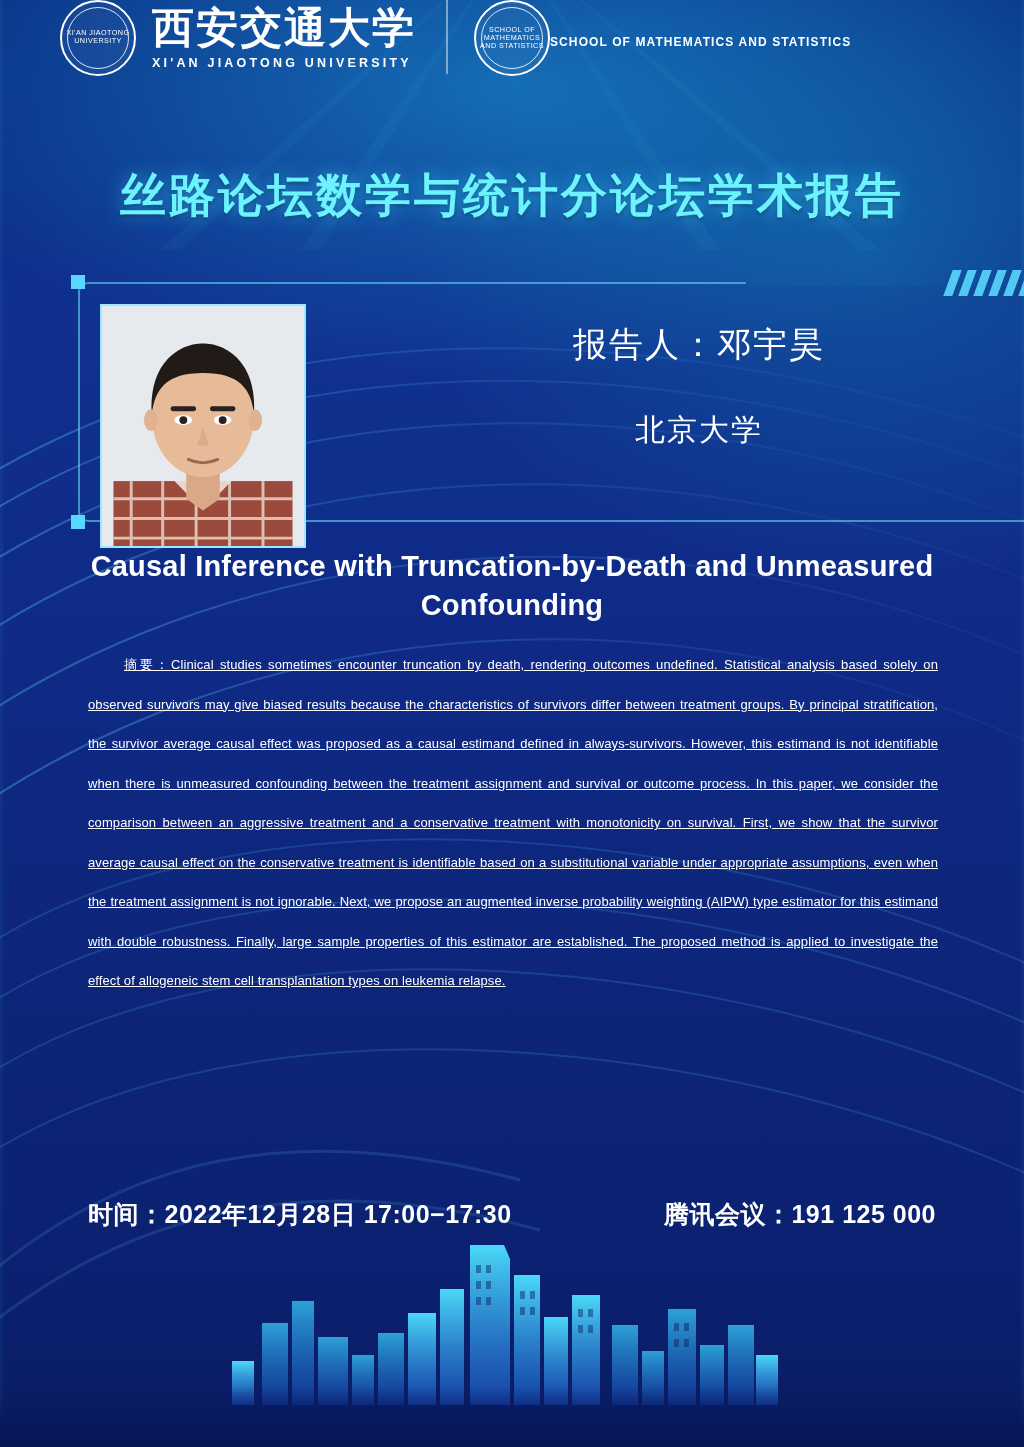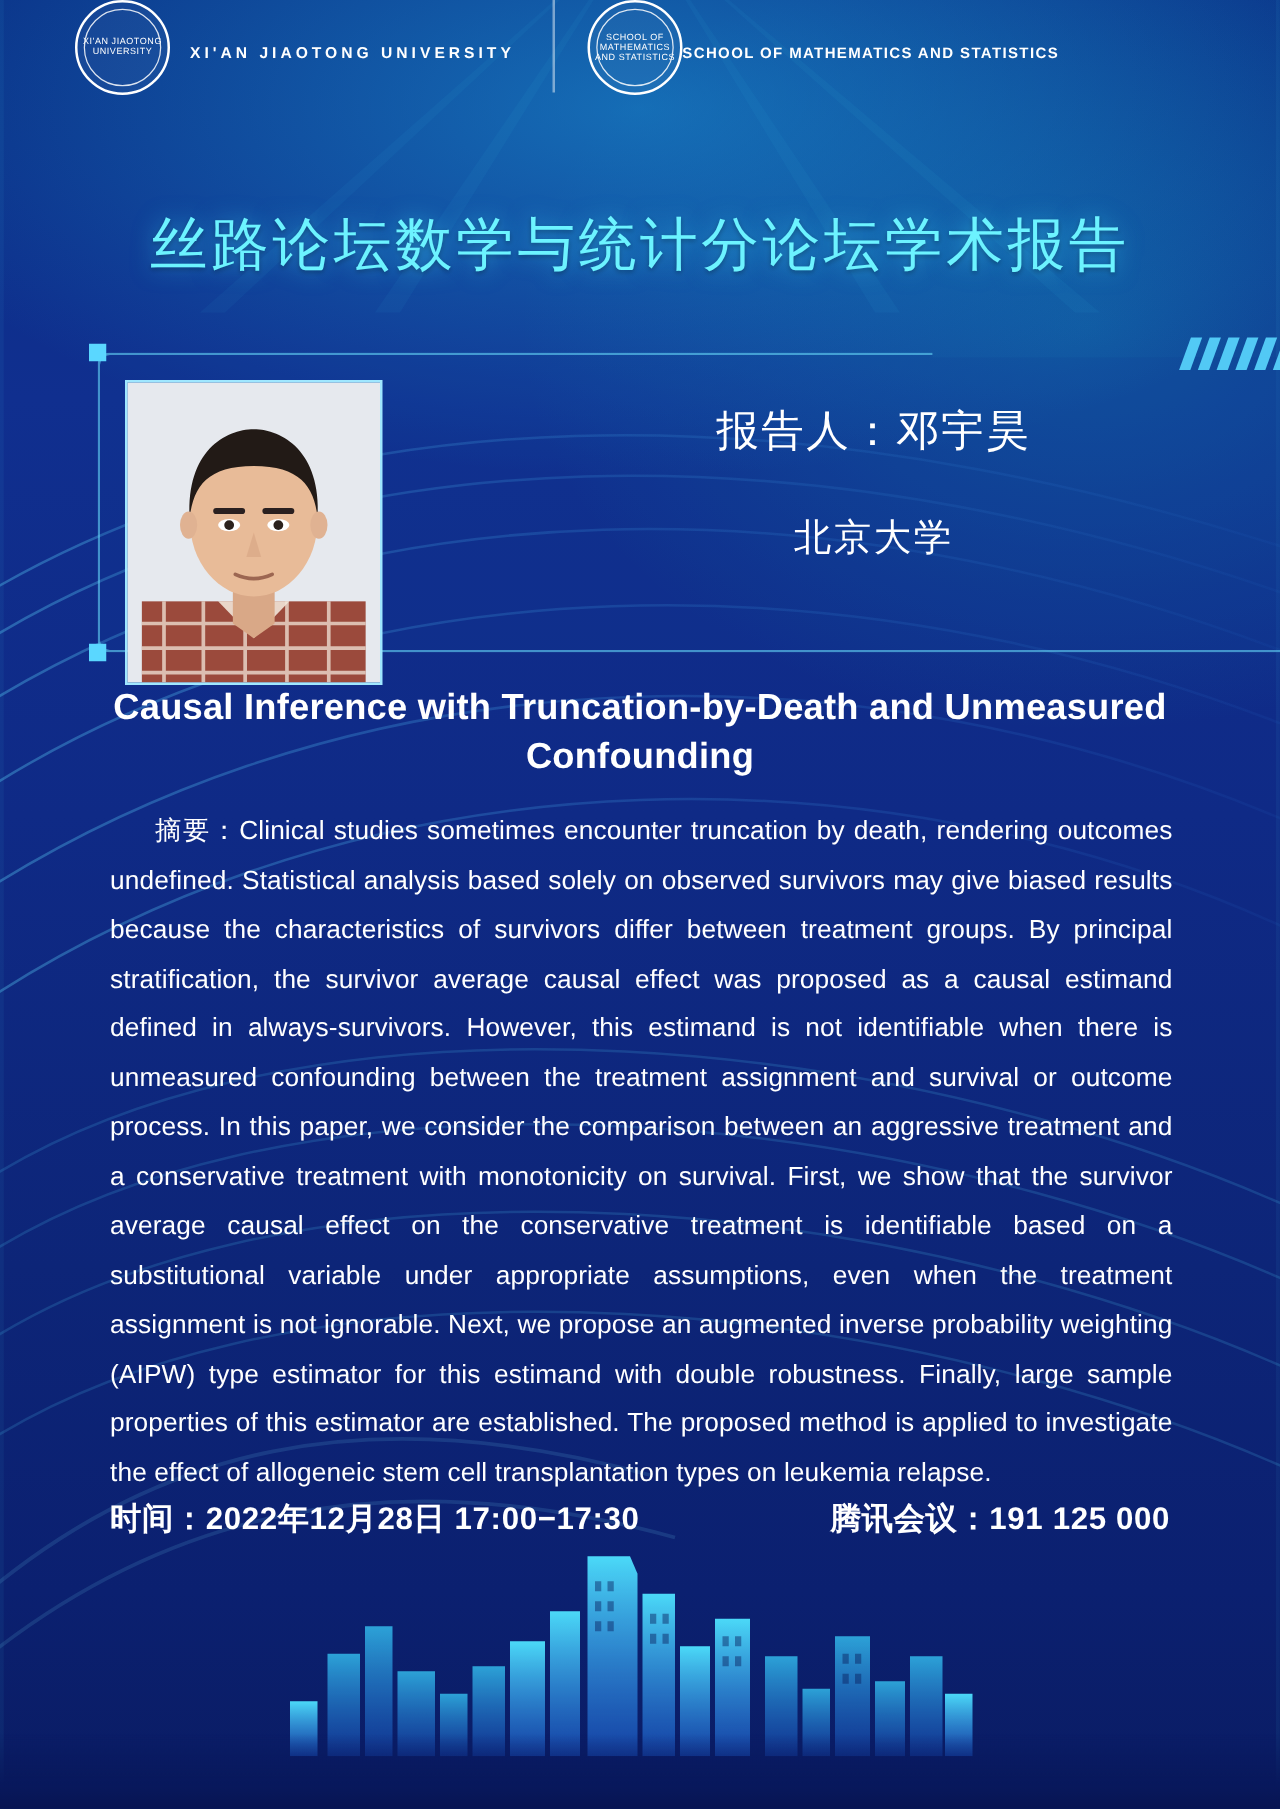--- a/index.html
+++ b/index.html
@@ -57,21 +57,21 @@
     margin: 0 26px 0 30px;
   }
   .logo-right { display: flex; align-items: center; gap: 0; }
   .sms-name { color: #fff; font-size: 38px; font-weight: 700; letter-spacing: 3px; line-height: 1; }
   .sms-en { color: #fff; font-size: 12px; letter-spacing: 1.1px; margin-top: 8px; font-weight: 700; }
 
   
   .main-title {
     position: absolute; top: 165px; left: 0; right: 0;
     text-align: center;
-    font-size: 46px; font-weight: 400; letter-spacing: 3px;
+    font-size: 46px; font-weight: 700; letter-spacing: 3px;
     color: #6cf3ff;
     text-shadow: 0 0 18px rgba(60,220,255,.55), 0 2px 4px rgba(0,0,0,.35);
     font-family: "DejaVu Sans", sans-serif;
   }
 
   
   .panel {
     position: absolute; top: 282px; left: 78px; width: 1012px; height: 240px;
   }
   .panel-frame {
@@ -111,23 +111,24 @@
   .talk-title {
     position: absolute; top: 547px; left: 80px; right: 80px;
     text-align: center; color: #fff;
     font-size: 29px; font-weight: 700; line-height: 1.35;
     letter-spacing: .2px;
   }
 
   
   .abstract {
     position: absolute; top: 645px; left: 88px; width: 850px;
-    color: #fff; font-size: 21px; line-height: 39.5px;
+    color: #fff; font-size: 13px; line-height: 39.5px;
     text-align: justify; text-justify: inter-word;
     letter-spacing: .1px;
+    text-decoration: underline;
   }
   .abstract .lead { margin-left: 36px; }
 
   
   .footer-info {
     position: absolute; top: 1198px; left: 88px; right: 88px;
     display: flex; justify-content: space-between; align-items: center;
     color: #fff; font-size: 25px; font-weight: 700; letter-spacing: .5px; gap: 21px;
   }
 
@@ -191,20 +192,21 @@
       </g>
     </svg>
   </div>
 
   <div class="header">
     <div class="logo-left">
       <div class="seal">
         <div class="seal-txt">XI'AN JIAOTONG UNIVERSITY</div>
       </div>
       <div>
+        <div class="xjtu-name">西安交通大学</div>
         <div class="xjtu-en">XI'AN JIAOTONG UNIVERSITY</div>
       </div>
     </div>
 
     <div class="header-div"></div>
 
     <div class="logo-right">
       <div class="seal">
         <div class="seal-txt">SCHOOL OF MATHEMATICS AND STATISTICS</div>
       </div>

